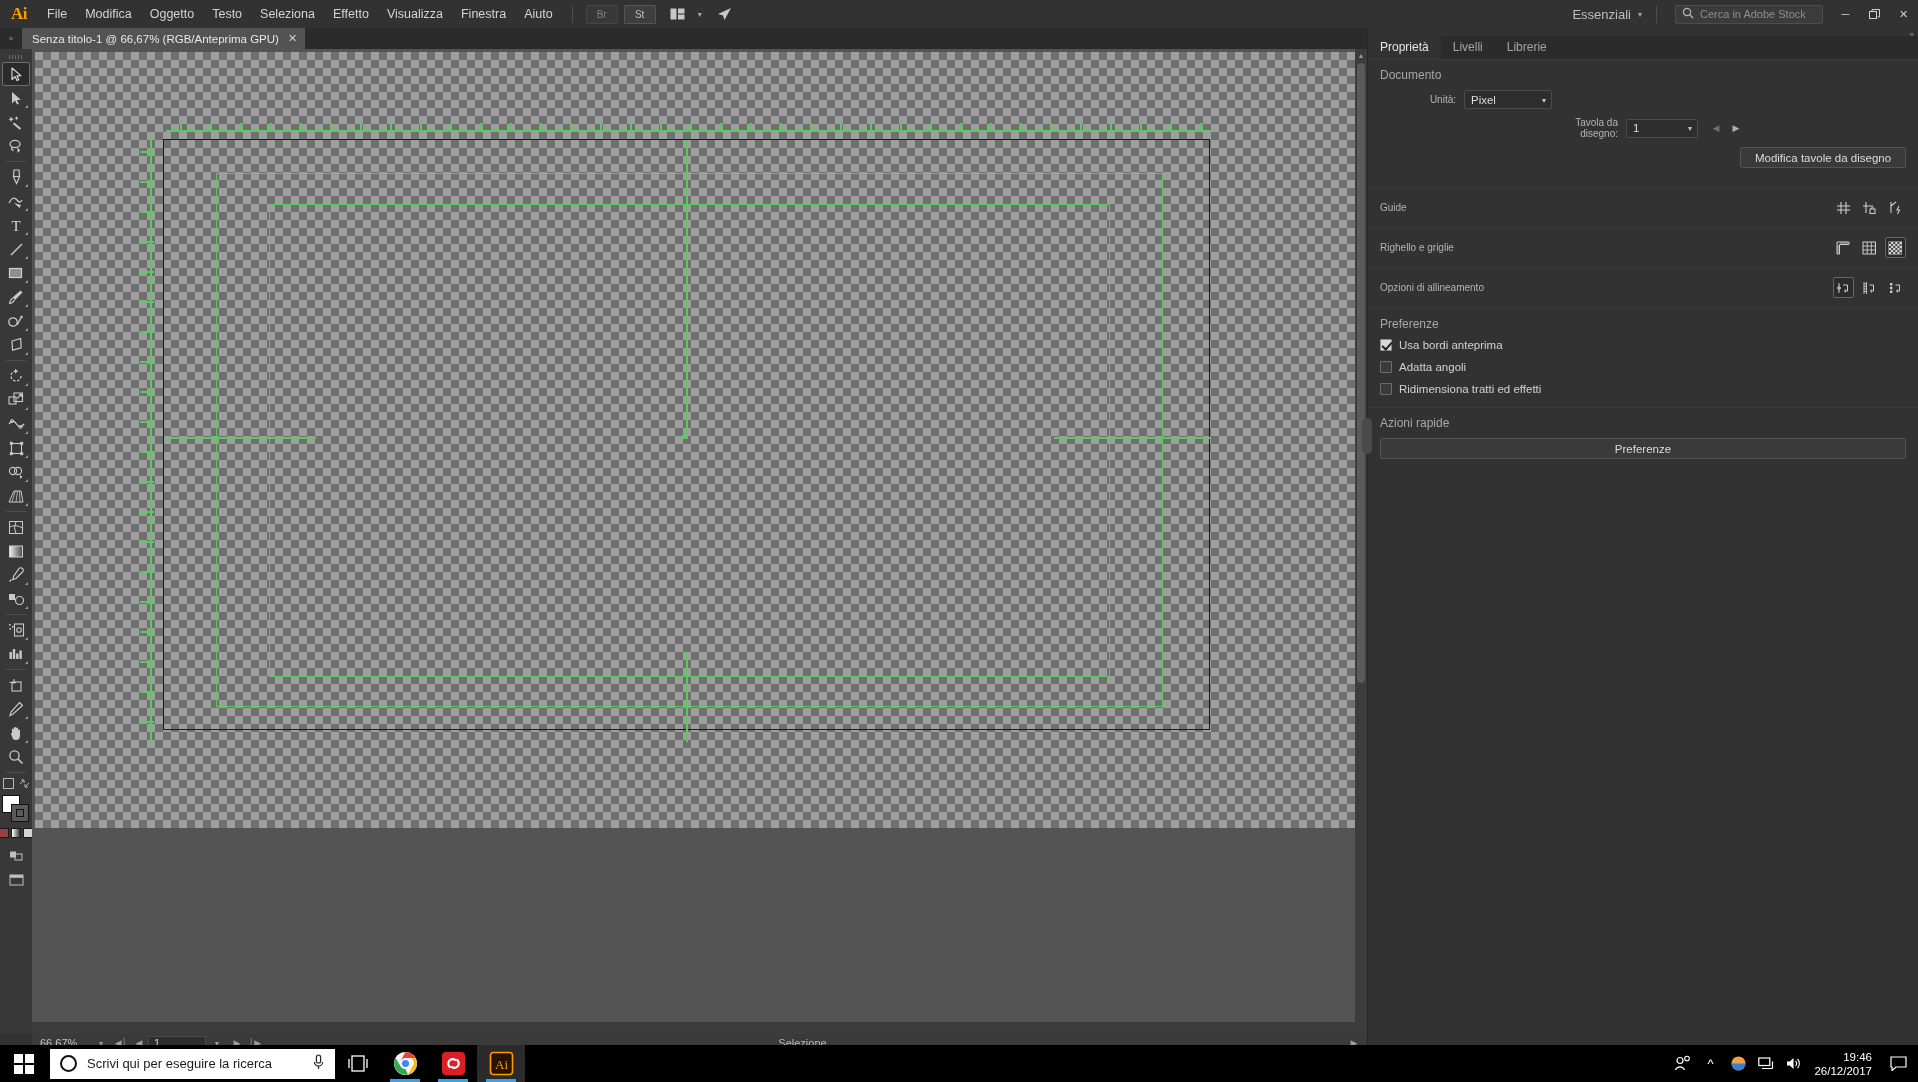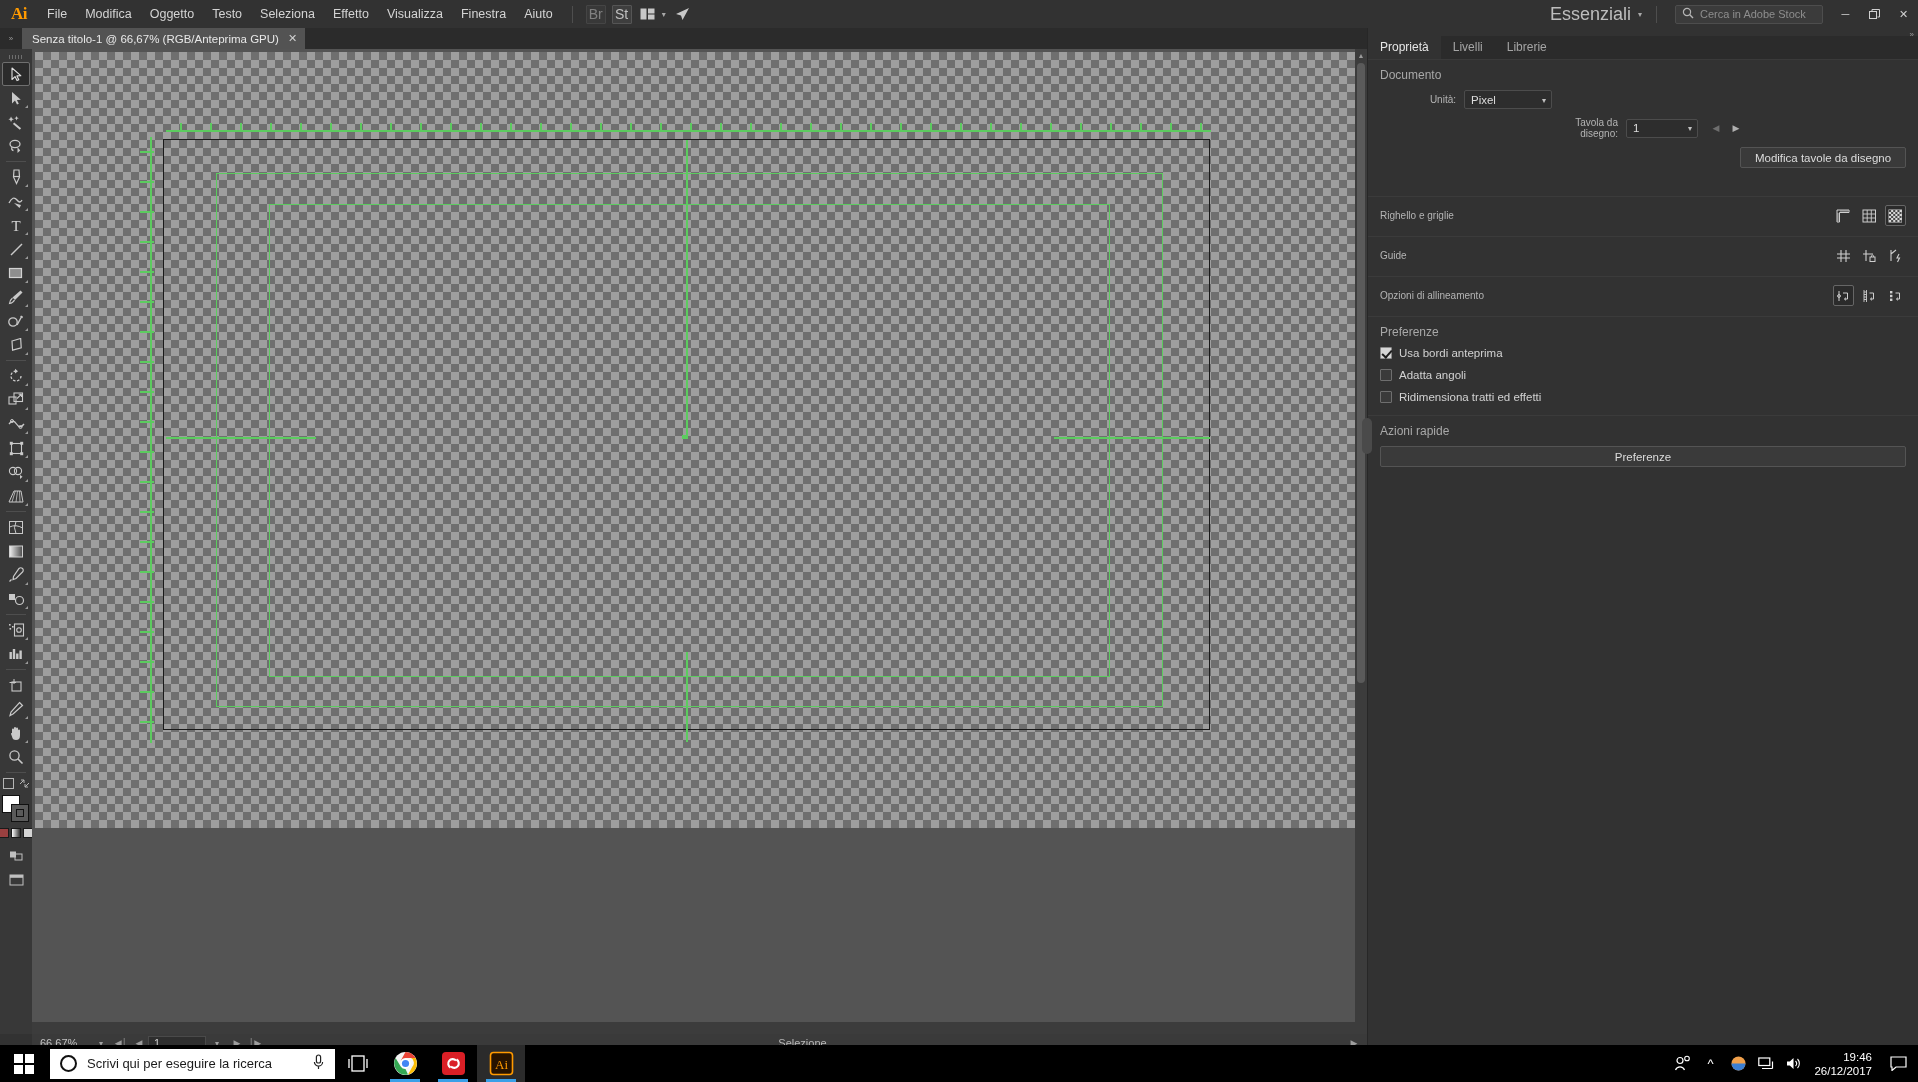--- a/index.html
+++ b/index.html
@@ -23,28 +23,28 @@
     width: 38px; height: 28px; display: flex; align-items: center; justify-content: center;
     color: #ff9a00; font-size: 17px; font-weight: bold; font-family: "Liberation Serif", serif;
     letter-spacing: -.5px;
   }
   .menu-item {
     padding: 0 9px; height: 28px; line-height: 28px;
     color: #d4d4d4; font-size: 12.5px; white-space: nowrap; cursor: default;
   }
   .mb-sep { width: 1px; height: 17px; background: #4e4e4e; margin: 0 10px; }
   .mb-icon {
-    width: 20px; height: 19px; display: flex; align-items: center; justify-content: center;
-    font-size: 14px; color: #8a8a8a; margin: 0 3px;
+    width: 32px; height: 19px; display: flex; align-items: center; justify-content: center;
+    font-size: 10px; color: #8a8a8a; margin: 0 3px;
     border: 1px solid transparent;
   }
   .mb-icon.boxed { background: #3e3e3e; border-color: #555; border-radius: 1px; color: #c0c0c0; }
   .mb-caret { font-size: 8px; color: #a8a8a8; margin: 0 4px 0 1px; }
   .mb-right { margin-left: auto; display: flex; align-items: center; height: 28px; }
-  .workspace-label { color: #bdbdbd; font-size: 18px; padding: 0 6px; }
+  .workspace-label { color: #bdbdbd; font-size: 13px; padding: 0 6px; }
   .stock-search {
     display: flex; align-items: center; gap: 6px;
     background: #3b3b3b; border: 1px solid #4d4d4d; border-radius: 2px;
     height: 19px; width: 148px; padding: 0 6px; margin: 0 8px;
   }
   .stock-search input {
     background: transparent; border: 0; outline: 0; color: #9a9a9a;
     font-family: "Liberation Sans", sans-serif; font-size: 11px; width: 100%;
   }
   .stock-search input::placeholder { color: #8e8e8e; }
@@ -174,21 +174,21 @@
     display: flex; align-items: flex-end; height: 24px; background: #2b2b2b;
     margin-top: 8px; border-bottom: 1px solid #3a3a3a;
   }
   .rp-tab {
     height: 24px; line-height: 24px; padding: 0 12px; font-size: 12px; color: #a5a5a5;
   }
   .rp-tab.active { background: #323232; color: #e6e6e6; }
   .rp-section { padding: 8px 12px 10px 12px; border-bottom: 1px solid #3b3b3b; }
   .rp-label { font-size: 12px; color: #a8a8a8; margin-bottom: 8px; }
   .rp-row { display: flex; align-items: center; margin-bottom: 8px; }
-  .rp-row:last-child { margin-bottom: 18px; }
+  .rp-row:last-child { margin-bottom: 10px; }
   .rp-fieldlabel { font-size: 10px; color: #b4b4b4; }
   .rp-select {
     position: relative; background: #2d2d2d; border: 1px solid #4c4c4c; border-radius: 2px;
     height: 19px; display: flex; align-items: center; padding: 0 18px 0 6px;
     font-size: 11.5px; color: #dcdcdc;
   }
   .rp-select .chev {
     position: absolute; right: 5px; top: 50%; transform: translateY(-50%);
     font-size: 8px; color: #c0c0c0;
   }
@@ -648,20 +648,44 @@
         <div class="rp-fieldlabel" style="width:76px;text-align:right;margin-right:8px;">Tavola da disegno:</div>
         <div class="rp-select" style="width:72px;">
           <span>1</span>
           <span class="chev">▾</span>
         </div>
         <div class="arrow-btn dim" style="margin-left:10px;">◀</div>
         <div class="arrow-btn" style="margin-left:4px;">▶</div>
       </div>
       <div class="rp-row" style="justify-content:flex-end;">
         <div class="rp-btn" style="width:166px;">Modifica tavole da disegno</div>
+      </div>
+    </div>
+
+    <div class="rp-section">
+      <div class="rp-row" style="margin:0;">
+        <div class="rp-fieldlabel" style="flex:1">Guide</div>
+        <div class="icon-btn">
+          <svg width="15" height="14" viewBox="0 0 15 14">
+            <path d="M1 5 H14 M1 9 H14 M5 1 V13 M10 1 V13" stroke="#cfcfcf" stroke-width="1.1"></path>
+          </svg>
+        </div>
+        <div class="icon-btn">
+          <svg width="15" height="14" viewBox="0 0 15 14">
+            <path d="M1 5 H11 M4 1 V12" stroke="#cfcfcf" stroke-width="1.1"></path>
+            <rect x="8" y="8" width="5" height="4.5" fill="none" stroke="#cfcfcf" stroke-width="1"></rect>
+            <path d="M9.5 8 V6.8 A1.1 1.1 0 0 1 11.6 6.8 V8" fill="none" stroke="#cfcfcf" stroke-width=".9"></path>
+          </svg>
+        </div>
+        <div class="icon-btn" style="margin-right:0;">
+          <svg width="15" height="14" viewBox="0 0 15 14">
+            <path d="M3 1 V12 M3 5 L8 1" stroke="#cfcfcf" stroke-width="1.1" fill="none"></path>
+            <path d="M11 5 L9 9 H11.5 L9.5 13" fill="none" stroke="#cfcfcf" stroke-width="1.1"></path>
+          </svg>
+        </div>
       </div>
     </div>
 
     <div class="rp-section">
       <div class="rp-row" style="margin:0;">
         <div class="rp-fieldlabel" style="flex:1">Righello e griglie</div>
         <div class="icon-btn">
           <svg width="15" height="14" viewBox="0 0 15 14">
             <path d="M1 1 H13 V3.5 H3.5 V13 H1 Z" fill="none" stroke="#cfcfcf" stroke-width="1"></path>
             <path d="M5 1 V3 M7 1 V3 M9 1 V3 M11 1 V3 M1 5 H3 M1 7 H3 M1 9 H3 M1 11 H3" stroke="#cfcfcf" stroke-width=".8"></path>
@@ -696,44 +720,20 @@
               <rect x="7.3" y="11" width="2.1" height="2"></rect>
                 <rect x="11.5" y="11" width="2" height="2"></rect>
             </g>
           </svg>
         </div>
       </div>
     </div>
 
     <div class="rp-section">
       <div class="rp-row" style="margin:0;">
-        <div class="rp-fieldlabel" style="flex:1">Guide</div>
-        <div class="icon-btn">
-          <svg width="15" height="14" viewBox="0 0 15 14">
-            <path d="M1 5 H14 M1 9 H14 M5 1 V13 M10 1 V13" stroke="#cfcfcf" stroke-width="1.1"></path>
-          </svg>
-        </div>
-        <div class="icon-btn">
-          <svg width="15" height="14" viewBox="0 0 15 14">
-            <path d="M1 5 H11 M4 1 V12" stroke="#cfcfcf" stroke-width="1.1"></path>
-            <rect x="8" y="8" width="5" height="4.5" fill="none" stroke="#cfcfcf" stroke-width="1"></rect>
-            <path d="M9.5 8 V6.8 A1.1 1.1 0 0 1 11.6 6.8 V8" fill="none" stroke="#cfcfcf" stroke-width=".9"></path>
-          </svg>
-        </div>
-        <div class="icon-btn" style="margin-right:0;">
-          <svg width="15" height="14" viewBox="0 0 15 14">
-            <path d="M3 1 V12 M3 5 L8 1" stroke="#cfcfcf" stroke-width="1.1" fill="none"></path>
-            <path d="M11 5 L9 9 H11.5 L9.5 13" fill="none" stroke="#cfcfcf" stroke-width="1.1"></path>
-          </svg>
-        </div>
-      </div>
-    </div>
-
-    <div class="rp-section">
-      <div class="rp-row" style="margin:0;">
         <div class="rp-fieldlabel" style="flex:1">Opzioni di allineamento</div>
         <div class="icon-btn sel">
           <svg width="15" height="14" viewBox="0 0 15 14">
             <path d="M3 2 V12" stroke="#cfcfcf" stroke-width="1"></path>
             <circle cx="3" cy="7" r="1.4" fill="none" stroke="#cfcfcf" stroke-width="1"></circle>
             <path d="M7 4 H11.5 V10 H8.5 M8.5 10 L10 8.6 M8.5 10 L10 11.4" fill="none" stroke="#cfcfcf" stroke-width="1"></path>
           </svg>
         </div>
         <div class="icon-btn">
           <svg width="15" height="14" viewBox="0 0 15 14">

